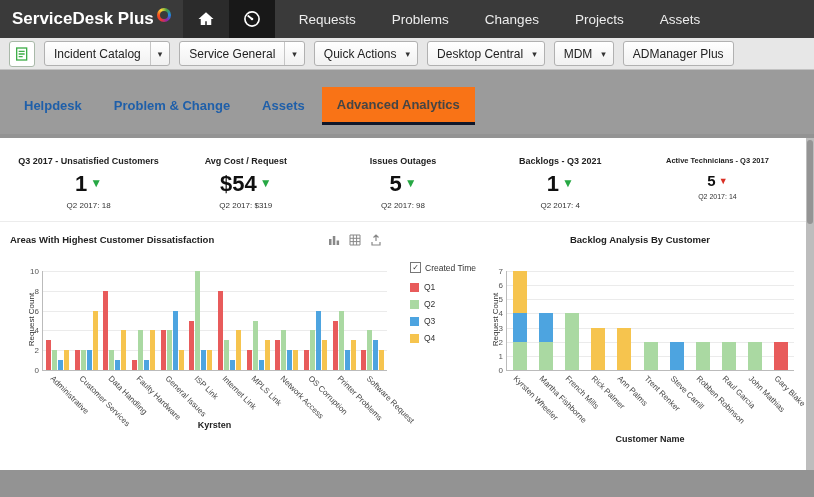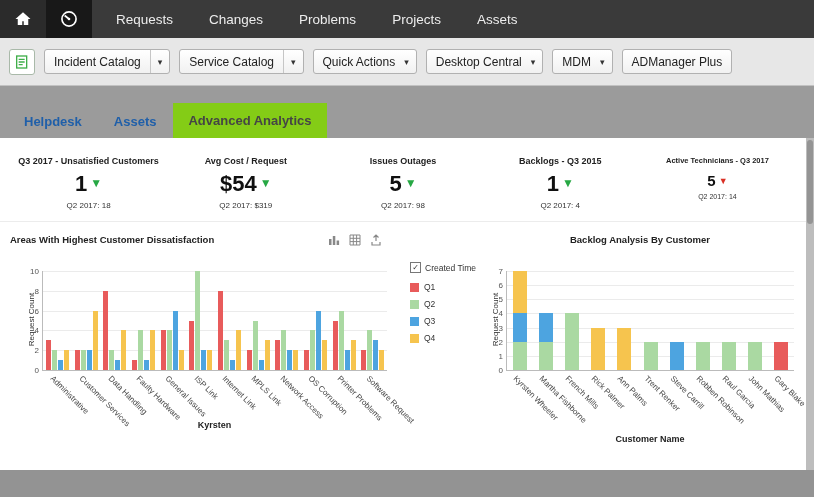--- a/index.html
+++ b/index.html
@@ -12,31 +12,31 @@
   .swirl { width:14px; height:14px; border-radius:50%; margin:-8px 0 0 3px;
            background:conic-gradient(from 210deg,#e53935,#f4511e,#fdd835,#43a047,#1e88e5,#8e24aa,#e53935); position:relative; }
   .swirl::after { content:""; position:absolute; inset:3px; border-radius:50%; background:#3a3a3a; }
   .icon-tab { width:46px; display:flex; align-items:center; justify-content:center; cursor:pointer; }
   .icon-tab.home { background:#2b2b2b; }
   .icon-tab.dash { background:#181818; }
   .menu { display:flex; align-items:stretch; margin-left:6px; }
   .menu-item { display:flex; align-items:center; padding:0 18px; color:#ededed; font-size:13.5px; cursor:pointer; }
 
   
-  .toolbar { height:48px; background:#e7e7e7; border-bottom:1px solid #c2c2c2; display:flex; align-items:center; padding:0 9px; gap:9px; }
+  .toolbar { height:32px; background:#e7e7e7; border-bottom:1px solid #c2c2c2; display:flex; align-items:center; padding:0 9px; gap:9px; }
   .tool-doc { width:26px; height:26px; background:#fff; border:1px solid #a9b9a9; border-radius:3px; display:flex; align-items:center; justify-content:center; cursor:pointer; }
   .tbtn { height:25px; background:linear-gradient(#ffffff,#f1f1f1); border:1px solid #b1b1b1; border-radius:3px; display:flex; align-items:center; font-size:12px; color:#222; cursor:pointer; }
   .tbtn .lbl { padding:0 9px; }
   .tbtn .caret { font-size:9px; color:#333; padding-right:7px; }
   .tbtn.split .caret { border-left:1px solid #c6c6c6; padding:0 7px; height:100%; display:flex; align-items:center; }
 
   
   .tabstrip { height:64px; background:#9b9b9b; display:flex; align-items:flex-end; padding-left:8px; }
   .tab { height:38px; line-height:38px; padding:0 15px; font-size:13px; font-weight:bold; color:#1f5fa9; margin:0 1px 9px 1px; cursor:pointer; }
-  .tab.active { background:#84cc16; color:#454545; border-bottom:3px solid #a21caf; line-height:35px; }
+  .tab.active { background:#f97316; color:#454545; border-bottom:3px solid #0f172a; line-height:35px; }
 
   
   .content { position:absolute; left:0; top:138px; width:806px; height:332px; background:#fff; }
   .vscroll { position:absolute; right:0; top:138px; width:8px; height:332px; background:#bdbdbd; cursor:pointer; }
   .vscroll .thumb { margin:2px 1px; height:84px; border-radius:3px; background:#949494; }
 
   
   .kpi-row { display:flex; height:84px; padding:12px 10px 0 10px; border-bottom:1px solid #ececec; }
   .kpi { flex:1; text-align:center; cursor:pointer; }
   .kpi-label { font-size:9px; font-weight:bold; color:#222;margin-top:6px; }
@@ -76,55 +76,59 @@
   .cbx { width:11px; height:11px; border:1px solid #777; background:#fff; display:inline-flex; align-items:center; justify-content:center; font-size:8px; color:#333; cursor:pointer; }
   .legend-item { display:flex; align-items:center; gap:5px; font-size:8.5px; color:#333; margin:7px 0; cursor:pointer; }
   .legend-item .sq { width:9px; height:9px; }
 </style>
 </head>
 <body>
 
 <div class="screen">
 
   <div class="topbar">
+    <div class="logo">
+      <span>ServiceDesk Plus</span>
+      <span class="swirl"></span>
+    </div>
     <div class="icon-tab home">
       <svg viewBox="0 0 24 24" width="18" height="18">
           <path d="M12 3 2 12h3v8h6v-5h2v5h6v-8h3z" fill="#fff"></path>
         </svg>
     </div>
     <div class="icon-tab dash">
       <svg viewBox="0 0 24 24" width="20" height="20">
           <circle cx="12" cy="12" r="8.5" fill="none" stroke="#fff" stroke-width="2"></circle>
           <path d="M12 12 L6.8 7.8" stroke="#fff" stroke-width="2"></path>
           <circle cx="12" cy="12" r="1.6" fill="#fff"></circle>
         </svg>
     </div>
     <div class="menu">
         <div class="menu-item">Requests</div>
+        <div class="menu-item">Problems</div>
         <div class="menu-item">Changes</div>
-        <div class="menu-item">Problems</div>
         <div class="menu-item">Projects</div>
         <div class="menu-item">Assets</div>
       </div>
   </div>
 
   <div class="toolbar">
     <div class="tool-doc">
       <svg viewBox="0 0 24 24" width="16" height="16">
           <rect x="4" y="3" width="15" height="18" fill="#fff" stroke="#3fae49" stroke-width="2"></rect>
           <path d="M7 8h9M7 12h9M7 16h6" stroke="#3fae49" stroke-width="2"></path>
         </svg>
     </div>
     <div class="tbtn-row" style="display:flex;gap:9px;">
         <div class="tbtn split">
           <div class="lbl" style="display: inline;">Incident Catalog</div>
           <div class="caret">▾</div>
         </div>
         <div class="tbtn split">
-          <div class="lbl" style="display: inline;">Service Catalog</div>
+          <div class="lbl" style="display: inline;">Service General</div>
           <div class="caret">▾</div>
         </div>
         <div class="tbtn">
           <div class="lbl" style="display: inline;">Quick Actions</div>
           <div class="caret">▾</div>
         </div>
         <div class="tbtn">
           <div class="lbl" style="display: inline;">Desktop Central</div>
           <div class="caret">▾</div>
         </div>
@@ -133,20 +137,21 @@
           <div class="caret">▾</div>
         </div>
         <div class="tbtn">
           <div class="lbl" style="display: inline;">ADManager Plus</div>
         </div>
       </div>
   </div>
 
   <div class="tabstrip">
       <div class="tab">Helpdesk</div>
+      <div class="tab">Problem &amp; Change</div>
       <div class="tab">Assets</div>
       <div class="tab active">Advanced Analytics</div>
     </div>
 
   <div class="content">
     <div class="kpi-row">
         <div class="kpi">
           <div class="kpi-label">Q3 2017 - Unsatisfied Customers</div>
           <div class="kpi-value">1<span class="tri green">▼</span></div>
           <div class="kpi-compare">Q2 2017: 18</div>
@@ -155,21 +160,21 @@
           <div class="kpi-label">Avg Cost / Request</div>
           <div class="kpi-value">$54<span class="tri green">▼</span></div>
           <div class="kpi-compare">Q2 2017: $319</div>
         </div>
         <div class="kpi">
           <div class="kpi-label">Issues Outages</div>
           <div class="kpi-value">5<span class="tri green">▼</span></div>
           <div class="kpi-compare">Q2 2017: 98</div>
         </div>
         <div class="kpi">
-          <div class="kpi-label">Backlogs - Q3 2015</div>
+          <div class="kpi-label">Backlogs - Q3 2021</div>
           <div class="kpi-value">1<span class="tri green">▼</span></div>
           <div class="kpi-compare">Q2 2017: 4</div>
         </div>
         <div class="kpi small">
           <div class="kpi-label">Active Technicians - Q3 2017</div>
           <div class="kpi-value">5<span class="tri red">▼</span></div>
           <div class="kpi-compare">Q2 2017: 14</div>
         </div>
       </div>
 

